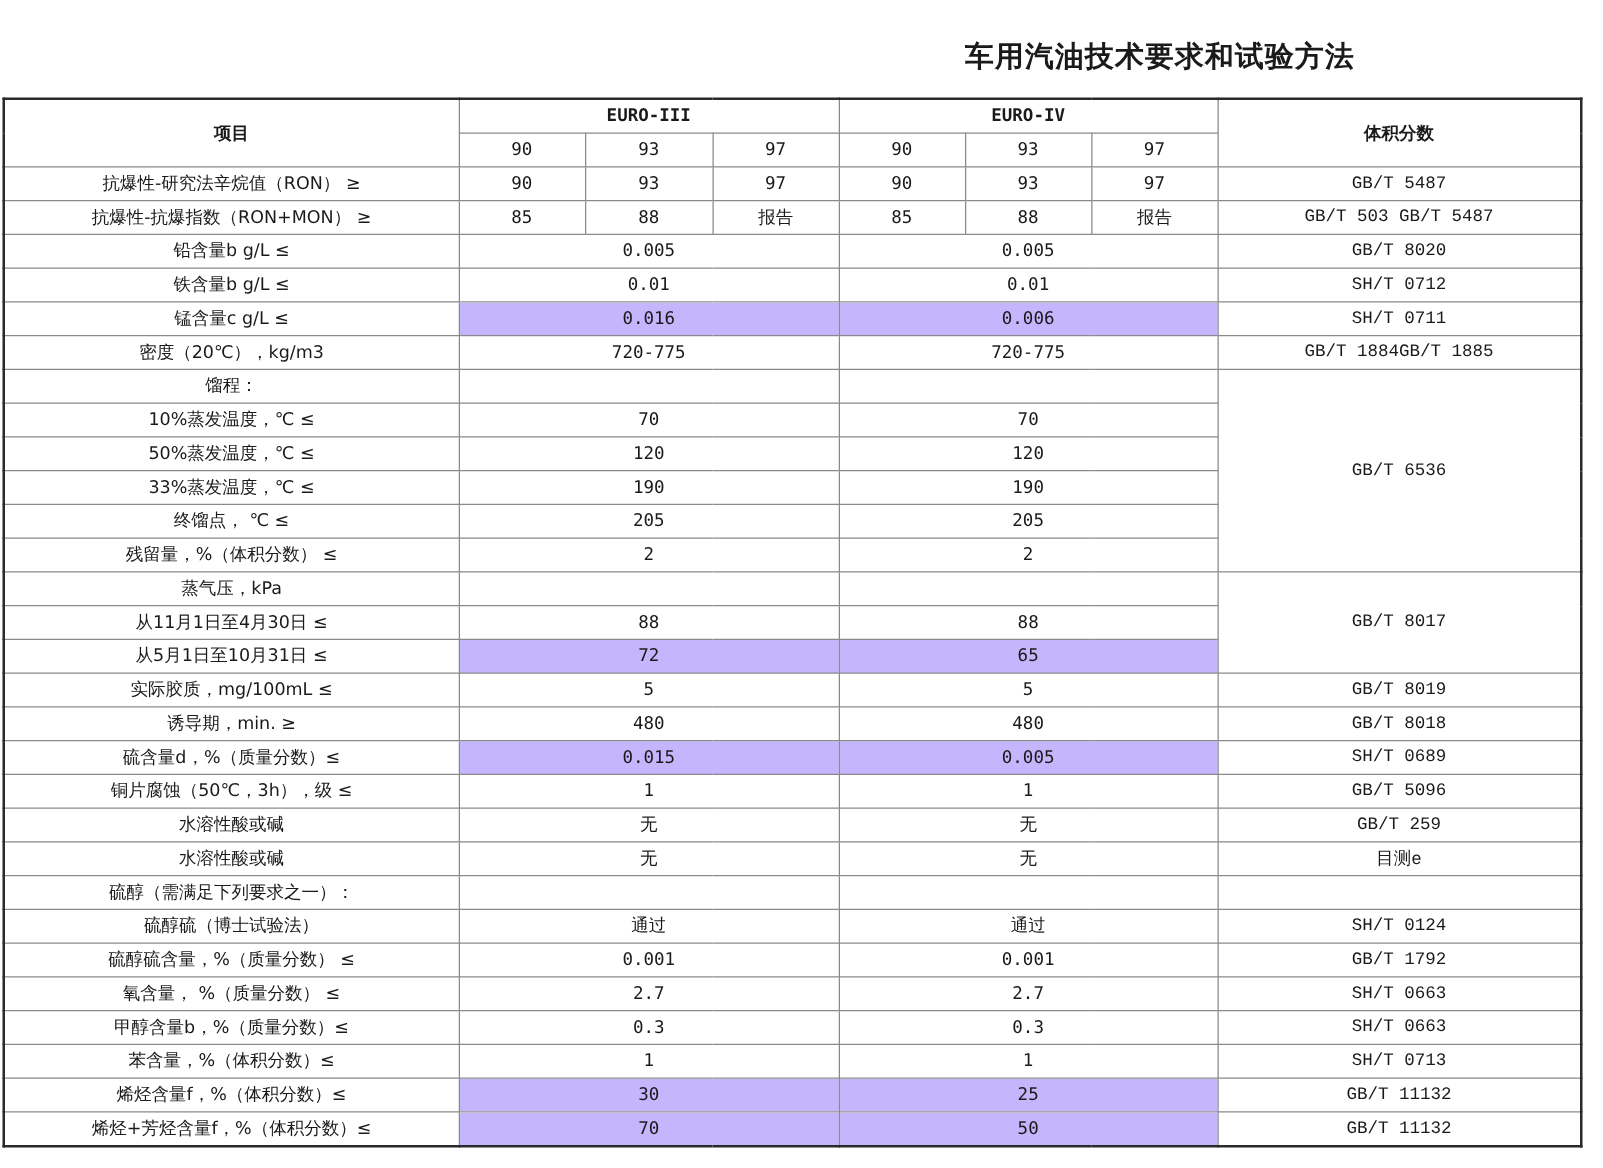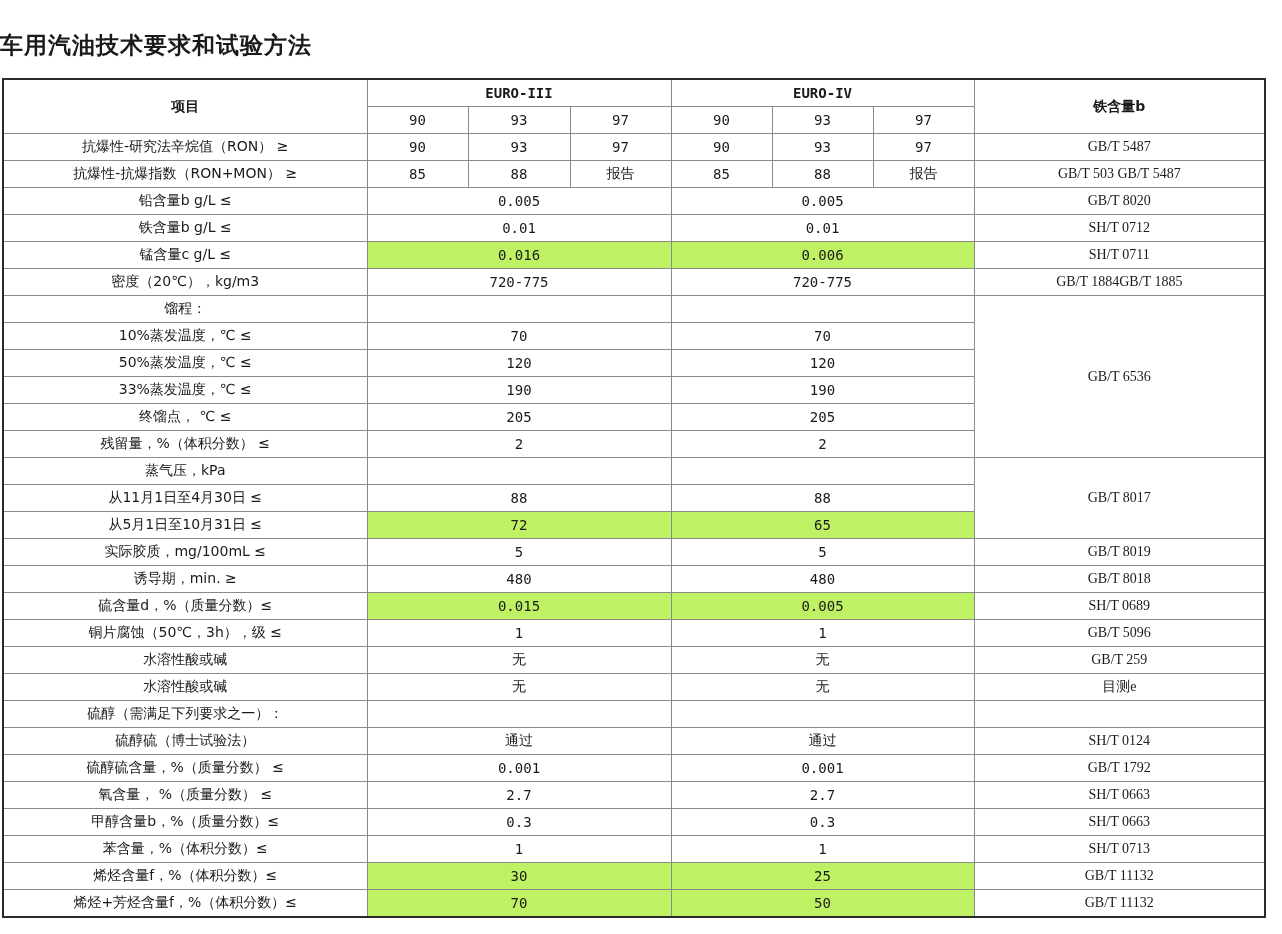--- a/index.html
+++ b/index.html
@@ -1,31 +1,31 @@
 <!DOCTYPE html>
 <html><head>
 <meta charset="utf-8">
 <style>
   html, body { margin:0; padding:0; background:#ffffff; }
   body { width:1282px; height:934px; position:relative; overflow:hidden;
          font-family:"DejaVu Sans", sans-serif; color:#1a1a1a; }
-  .title { position:absolute; left:0; top:30px; width:1084px; text-align:left;
+  .title { position:absolute; left:0; top:30px; width:1084px; text-align:right;
            font-size:23px; font-weight:bold; letter-spacing:1px; font-family:"DejaVu Serif", serif; }
   table.spec { position:absolute; left:2px; top:78px; border-collapse:collapse;
                table-layout:fixed; width:1262px; border:2px solid #2a2a2a; }
   table.spec td, table.spec th { border:1px solid #8a8a8a; height:26px; padding:0;
                text-align:center; vertical-align:middle; font-size:14px; font-weight:normal;
                white-space:nowrap; overflow:hidden; }
   table.spec th { font-weight:bold; }
   .hdr-item, .hdr-method { font-size:16px; font-weight:bold; }
   .hdr-std { font-size:13px; font-weight:bold; font-family:"DejaVu Sans Mono", monospace; }
   td.item { font-size:15px;margin-left:44px; }
   td.val { font-family:"DejaVu Sans Mono", monospace; font-size:14px; }
-  td.method { font-family:Liberation Serif, serif; font-size:13.5px; }
-  td.hl { background:#bef264; }
+  td.method { font-family:Liberation Mono, monospace; font-size:13.5px; }
+  td.hl { background:#c4b5fd; }
   .sep-left { border-left:1.5px solid #555 !important; }
 </style>
 </head>
 <body>
 
 <div class="title">车用汽油技术要求和试验方法</div>
 
 <table class="spec">
   <colgroup>
     <col style="width:364px">
@@ -35,21 +35,21 @@
     <col style="width:101px">
       <col style="width:101px">
       <col style="width:101px">
       <col style="width:291px">
   </colgroup>
   <thead>
     <tr>
       <th rowspan="2" class="hdr-item">项目</th>
       <th colspan="3" class="hdr-std">EURO-III</th>
       <th colspan="3" class="hdr-std sep-left">EURO-IV</th>
-      <th rowspan="2" class="hdr-method">铁含量b</th>
+      <th rowspan="2" class="hdr-method">体积分数</th>
     </tr>
     <tr>
       <td class="val">90</td>
       <td class="val">93</td>
       <td class="val">97</td>
       <td class="val sep-left">90</td>
       <td class="val">93</td>
       <td class="val">97</td>
     </tr>
   </thead>

